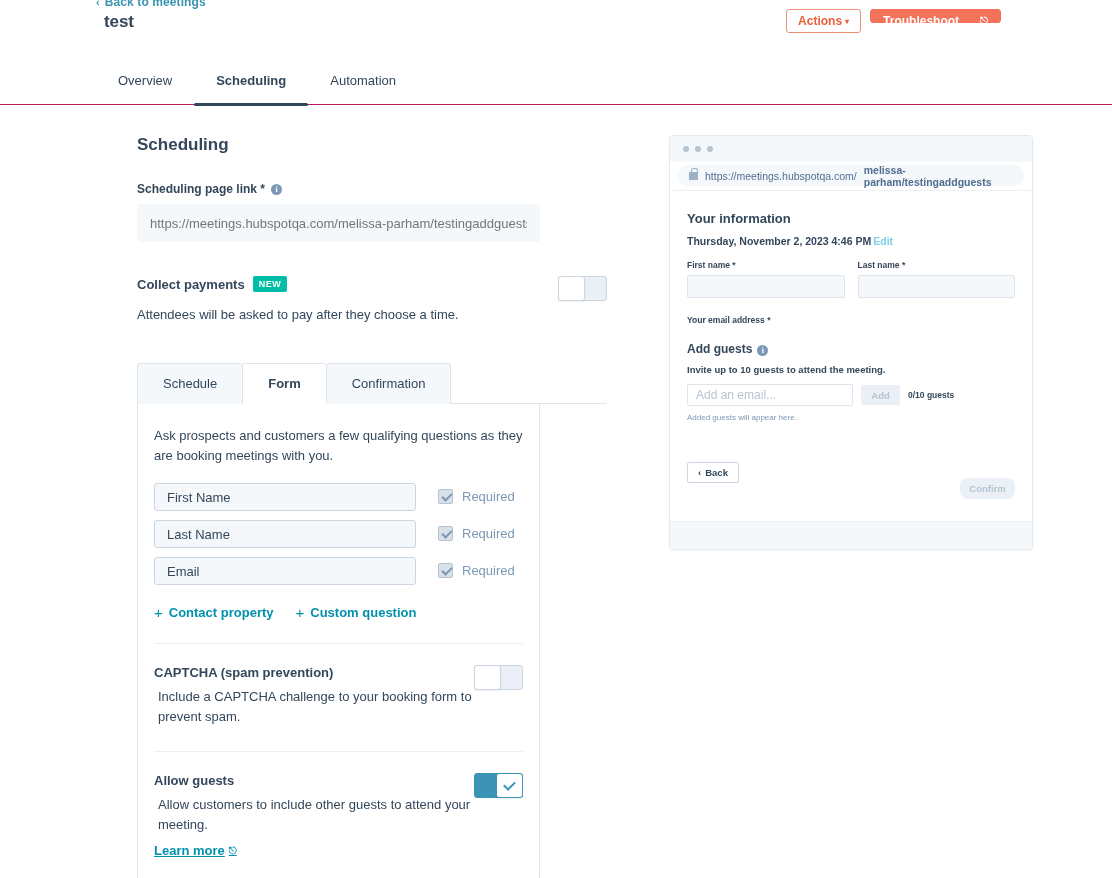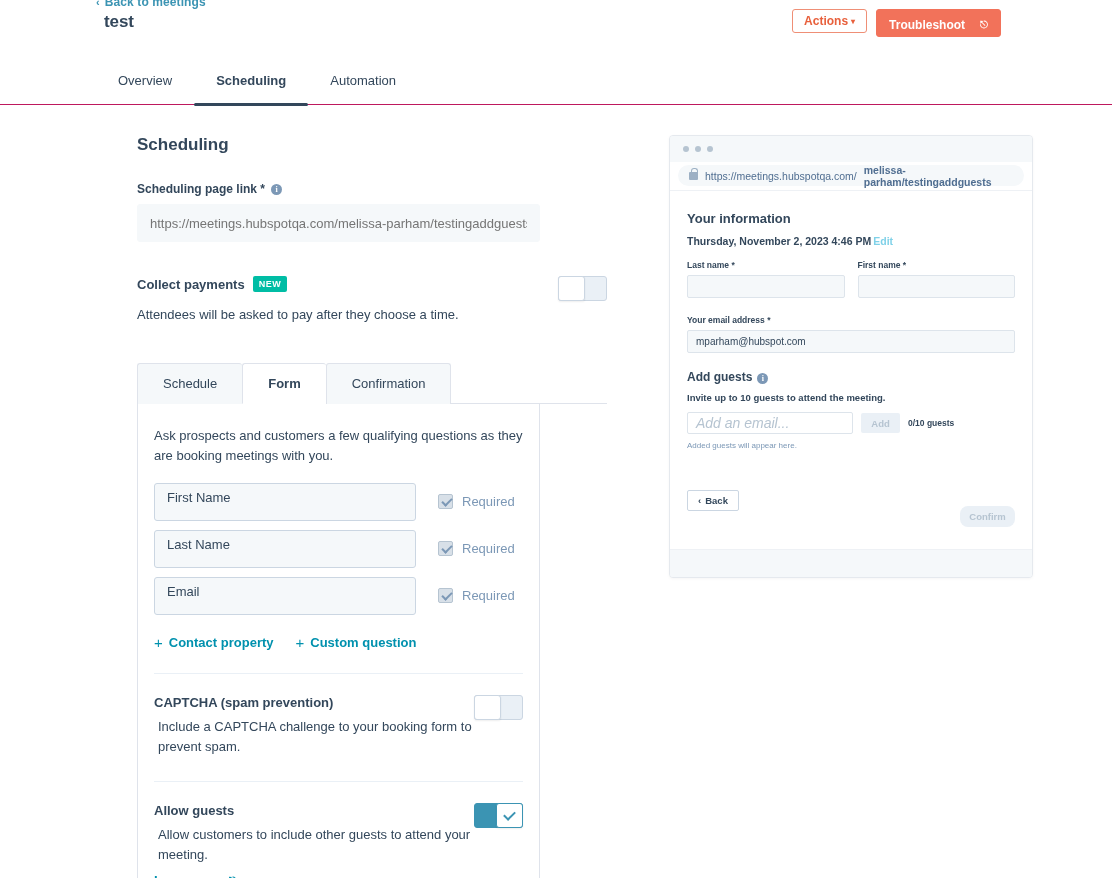--- a/index.html
+++ b/index.html
@@ -29,22 +29,22 @@
   .btn-actions {
     background: #fff; border: 1px solid #ef8f76; color: #e8603c;
     font-size: 12px; font-weight: 600; border-radius: 3px;
     padding: 0 11px; height: 24px; line-height: 22px; cursor: pointer;
     font-family: inherit;
   }
   .btn-actions .caret { font-size: 8px; margin-left: 3px; vertical-align: 1px; }
   .btn-troubleshoot {
     background: #f2725a; border: 1px solid #f2725a; color: #fff;
     font-size: 12px; font-weight: 600; border-radius: 3px;
-    padding: 0 12px; height: 28px; line-height: 22px; cursor: pointer;
-    font-family: inherit; display: flex; align-items: flex-end; gap: 15px;
+    padding: 0 12px; height: 14px; line-height: 22px; cursor: pointer;
+    font-family: inherit; display: flex; align-items: flex-start; gap: 21px;
   }
 
   
   .nav-tabs {
     position: relative; padding-left: 96px; display: flex; gap: 0;
     border-bottom: 1px solid #be185d; height: 34px;
   }
   .nav-tab {
     font-size: 13px; color: #33475b; padding: 0 22px 11px 22px;
     cursor: pointer; position: relative; top: 2px;
@@ -122,21 +122,21 @@
 
   .form-card {
     border: 1px solid #dfe3eb; border-top: none; border-radius: 0 0 3px 3px;
     padding: 22px 0 0; width: 403px; background: #fff; margin-top: 0;
   }
   .fc-pad { padding: 0 16px; }
   .fc-intro { font-size: 13px; line-height: 1.55; color: #33475b; margin-bottom: 17px; }
 
   .field-row { display: flex; align-items: center; margin-bottom: 9px; }
   .field-box {
-    width: 262px; height: 38px; border: 1px solid #cbd6e2; border-radius: 3px;
+    width: 262px; height: 28px; border: 1px solid #cbd6e2; border-radius: 3px;
     background: #f5f8fa; font-size: 13px; padding: 0 12px; line-height: 28px;
     color: #33475b;
   }
   .chk-wrap { display: flex; align-items: center; gap: 9px; margin-left: 22px; }
   .chk {
     width: 15px; height: 15px; border: 1px solid #b6c4d1; border-radius: 2px;
     background: #d8e0e8; position: relative;
   }
   .chk::after {
     content: ""; position: absolute; left: 3px; top: 3px; width: 8px; height: 4px;
@@ -197,21 +197,21 @@
     font-size: 10px; padding: 0 8px; line-height: 21px; color: #33475b;
   }
   .pv-input.wide { width: 100%; }
   .pv-block { margin-top: 17px; }
 
   .pv-h { font-size: 12px; font-weight: 700; display: flex; align-items: flex-end; gap: 5px; margin: 0 0 8px; }
   .pv-sub { font-size: 9.5px; font-weight: 700; margin-bottom: 9px; }
   .pv-guest-row { display: flex; align-items: center; gap: 8px; }
   .pv-guest-input {
     width: 166px; height: 22px; background: #fff; border: 1px solid #dde4eb;
-    border-radius: 2px; font-size: 14px; padding: 0 8px; color: #b6c4d1; line-height: 20px; font-style: italic;
+    border-radius: 2px; font-size: 12px; padding: 0 8px; color: #b6c4d1; line-height: 20px;
   }
   .pv-add-btn {
     background: #eaf0f6; color: #b6c4d1; border: none; border-radius: 2px;
     font-size: 9.5px; font-weight: 600; width: 39px; height: 20px; font-family: inherit;
     cursor: default;
   }
   .pv-count { font-size: 8.5px; font-weight: 700; color: #33475b; }
   .pv-hint { font-size: 8px; color: #7c98b6; margin-top: 7px; }
 
   .pv-footer { display: flex; justify-content: space-between; align-items: center; margin-top: 24px; }
@@ -374,32 +374,31 @@
       </div>
 
       <div class="br-body">
         <h3 class="pv-title">Your information</h3>
         <div class="pv-date">
           <span>Thursday, November 2, 2023 4:46 PM</span><span class="edit">Edit</span>
         </div>
 
         <div class="pv-grid">
           <div class="pv-col">
+            <div class="pv-label">First name *</div>
+            <div class="pv-input"></div>
+          </div>
+          <div class="pv-col">
             <div class="pv-label">Last name *</div>
             <div class="pv-input"></div>
           </div>
-          <div class="pv-col">
-            <div class="pv-label">First name *</div>
-            <div class="pv-input"></div>
-          </div>
         </div>
 
         <div class="pv-block">
           <div class="pv-label">Your email address *</div>
-          <div class="pv-input wide">mparham@hubspot.com</div>
         </div>
 
         <div class="pv-block">
           <h4 class="pv-h">
             <span>Add guests</span>
             <span class="info-icon">i</span>
           </h4>
           <div class="pv-sub">Invite up to 10 guests to attend the meeting.</div>
           <div class="pv-guest-row">
             <div class="pv-guest-input">Add an email...</div>

